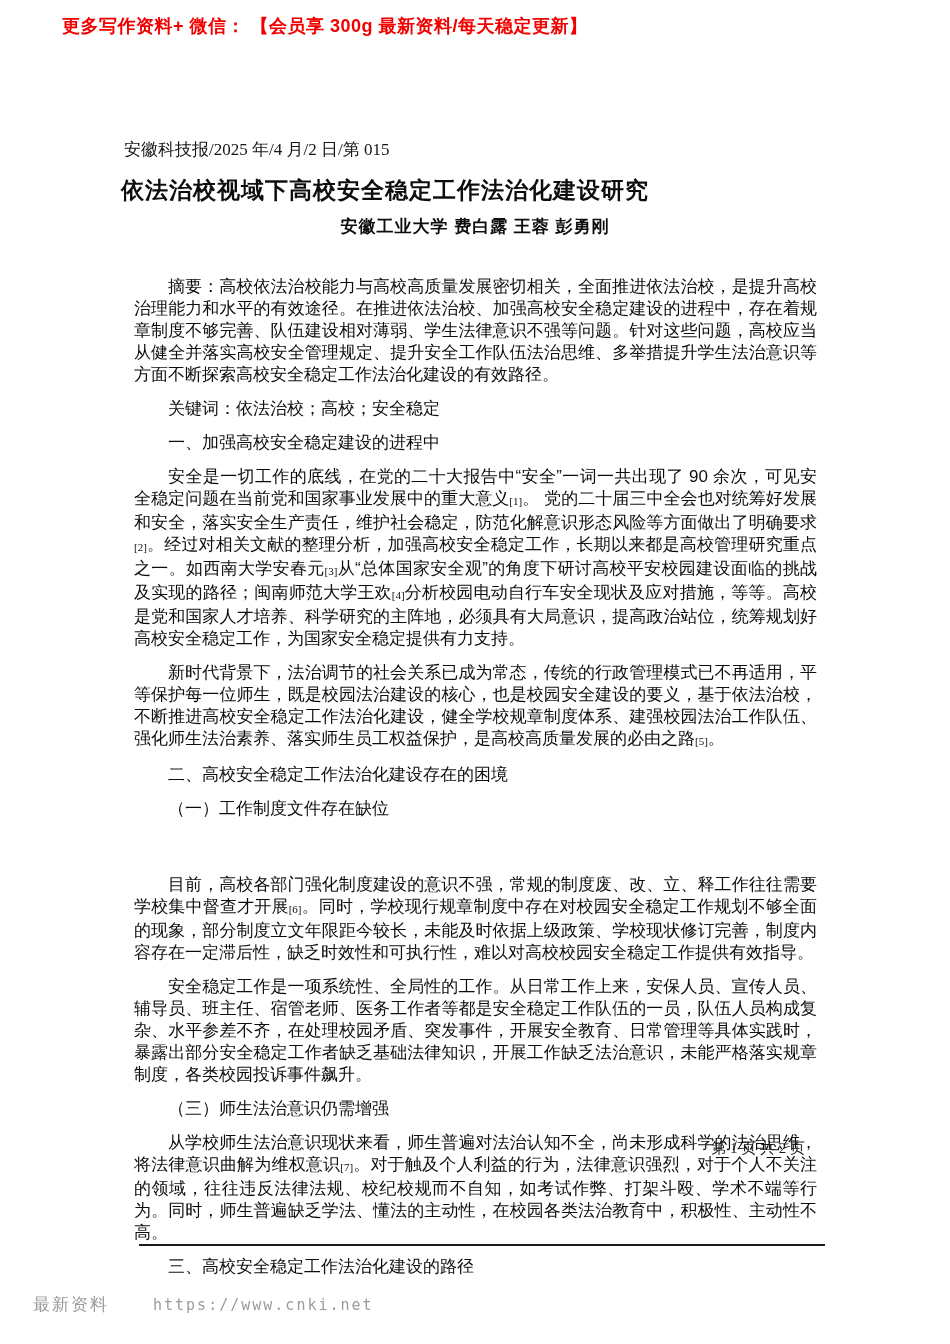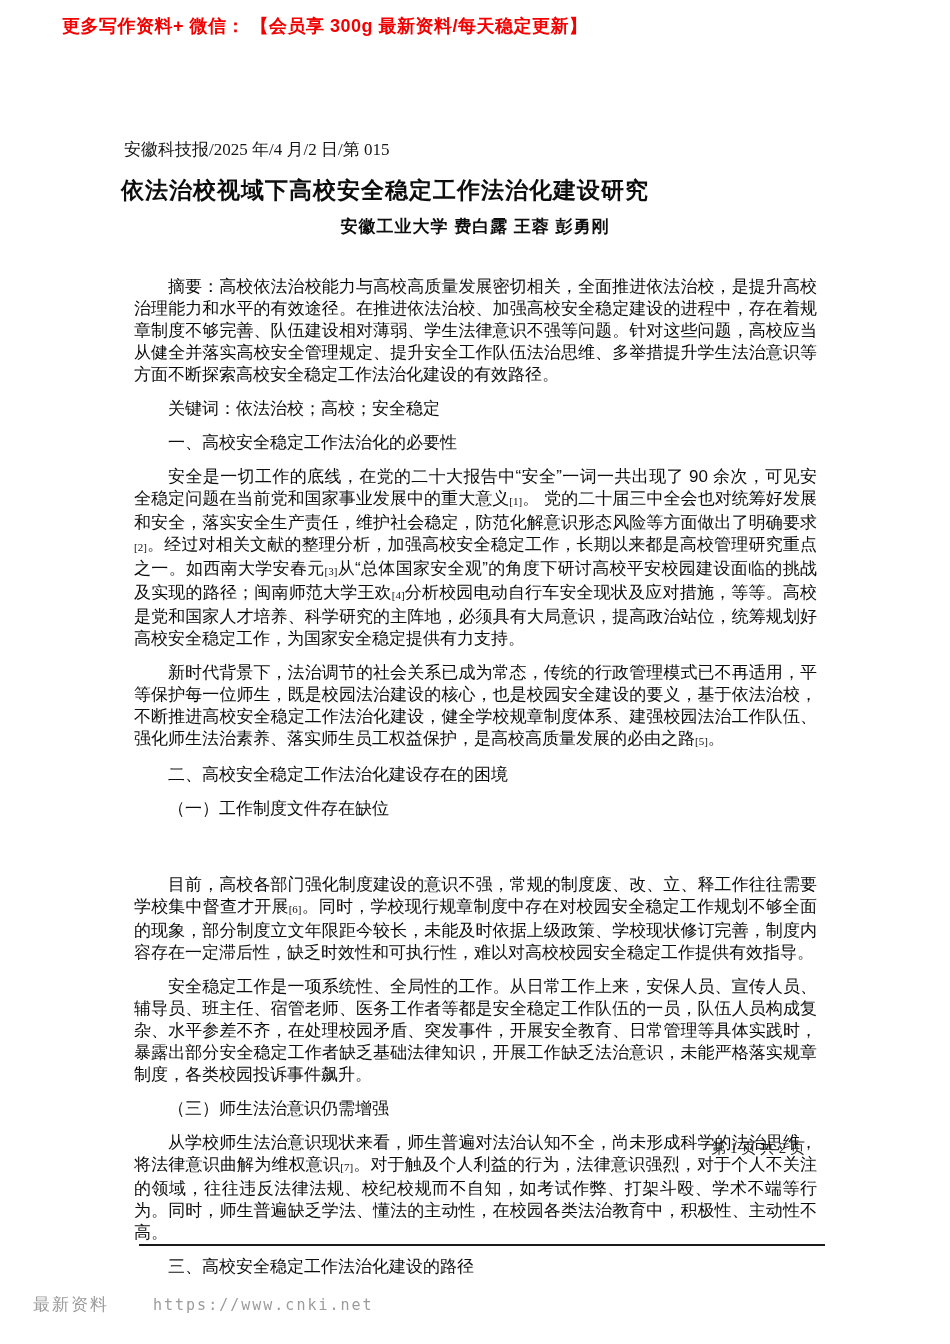--- a/index.html
+++ b/index.html
@@ -83,21 +83,21 @@
   <div>安徽科技报/2025 年/4 月/2 日/第 015</div>
 </div>
 
 <h1 class="doc-title">依法治校视域下高校安全稳定工作法治化建设研究</h1>
 
 <div class="authors">安徽工业大学  费白露  王蓉  彭勇刚</div>
 
 <div class="article">
     <p>摘要：高校依法治校能力与高校高质量发展密切相关，全面推进依法治校，是提升高校治理能力和水平的有效途径。在推进依法治校、加强高校安全稳定建设的进程中，存在着规章制度不够完善、队伍建设相对薄弱、学生法律意识不强等问题。针对这些问题，高校应当从健全并落实高校安全管理规定、提升安全工作队伍法治思维、多举措提升学生法治意识等方面不断探索高校安全稳定工作法治化建设的有效路径。</p>
     <p>关键词：依法治校；高校；安全稳定</p>
-    <p>一、高校安全稳定工作法治化的必要性</p>
+    <p>一、加强高校安全稳定建设的进程中</p>
     <p>安全是一切工作的底线，在党的二十大报告中“安全”一词一共出现了 90 余次，可见安全稳定问题在当前党和国家事业发展中的重大意义<span class="ref">[1]</span>。 党的二十届三中全会也对统筹好发展和安全，落实安全生产责任，维护社会稳定，防范化解意识形态风险等方面做出了明确要求<span class="ref">[2]</span>。经过对相关文献的整理分析，加强高校安全稳定工作，长期以来都是高校管理研究重点之一。如西南大学安春元<span class="ref">[3]</span>从“总体国家安全观”的角度下研讨高校平安校园建设面临的挑战及实现的路径；闽南师范大学王欢<span class="ref">[4]</span>分析校园电动自行车安全现状及应对措施，等等。高校是党和国家人才培养、科学研究的主阵地，必须具有大局意识，提高政治站位，统筹规划好高校安全稳定工作，为国家安全稳定提供有力支持。</p>
     <p>新时代背景下，法治调节的社会关系已成为常态，传统的行政管理模式已不再适用，平等保护每一位师生，既是校园法治建设的核心，也是校园安全建设的要义，基于依法治校，不断推进高校安全稳定工作法治化建设，健全学校规章制度体系、建强校园法治工作队伍、强化师生法治素养、落实师生员工权益保护，是高校高质量发展的必由之路<span class="ref">[5]</span>。</p>
     <p>二、高校安全稳定工作法治化建设存在的困境</p>
     <p>（一）工作制度文件存在缺位</p>
     <div class="blank-line"></div>
     <p>目前，高校各部门强化制度建设的意识不强，常规的制度废、改、立、释工作往往需要学校集中督查才开展<span class="ref">[6]</span>。同时，学校现行规章制度中存在对校园安全稳定工作规划不够全面的现象，部分制度立文年限距今较长，未能及时依据上级政策、学校现状修订完善，制度内容存在一定滞后性，缺乏时效性和可执行性，难以对高校校园安全稳定工作提供有效指导。</p>
     <p>安全稳定工作是一项系统性、全局性的工作。从日常工作上来，安保人员、宣传人员、辅导员、班主任、宿管老师、医务工作者等都是安全稳定工作队伍的一员，队伍人员构成复杂、水平参差不齐，在处理校园矛盾、突发事件，开展安全教育、日常管理等具体实践时，暴露出部分安全稳定工作者缺乏基础法律知识，开展工作缺乏法治意识，未能严格落实规章制度，各类校园投诉事件飙升。</p>
     <p>（三）师生法治意识仍需增强</p>
     <p>从学校师生法治意识现状来看，师生普遍对法治认知不全，尚未形成科学的法治思维，将法律意识曲解为维权意识<span class="ref">[7]</span>。对于触及个人利益的行为，法律意识强烈，对于个人不关注的领域，往往违反法律法规、校纪校规而不自知，如考试作弊、打架斗殴、学术不端等行为。同时，师生普遍缺乏学法、懂法的主动性，在校园各类法治教育中，积极性、主动性不高。</p>
     <p>三、高校安全稳定工作法治化建设的路径</p>

